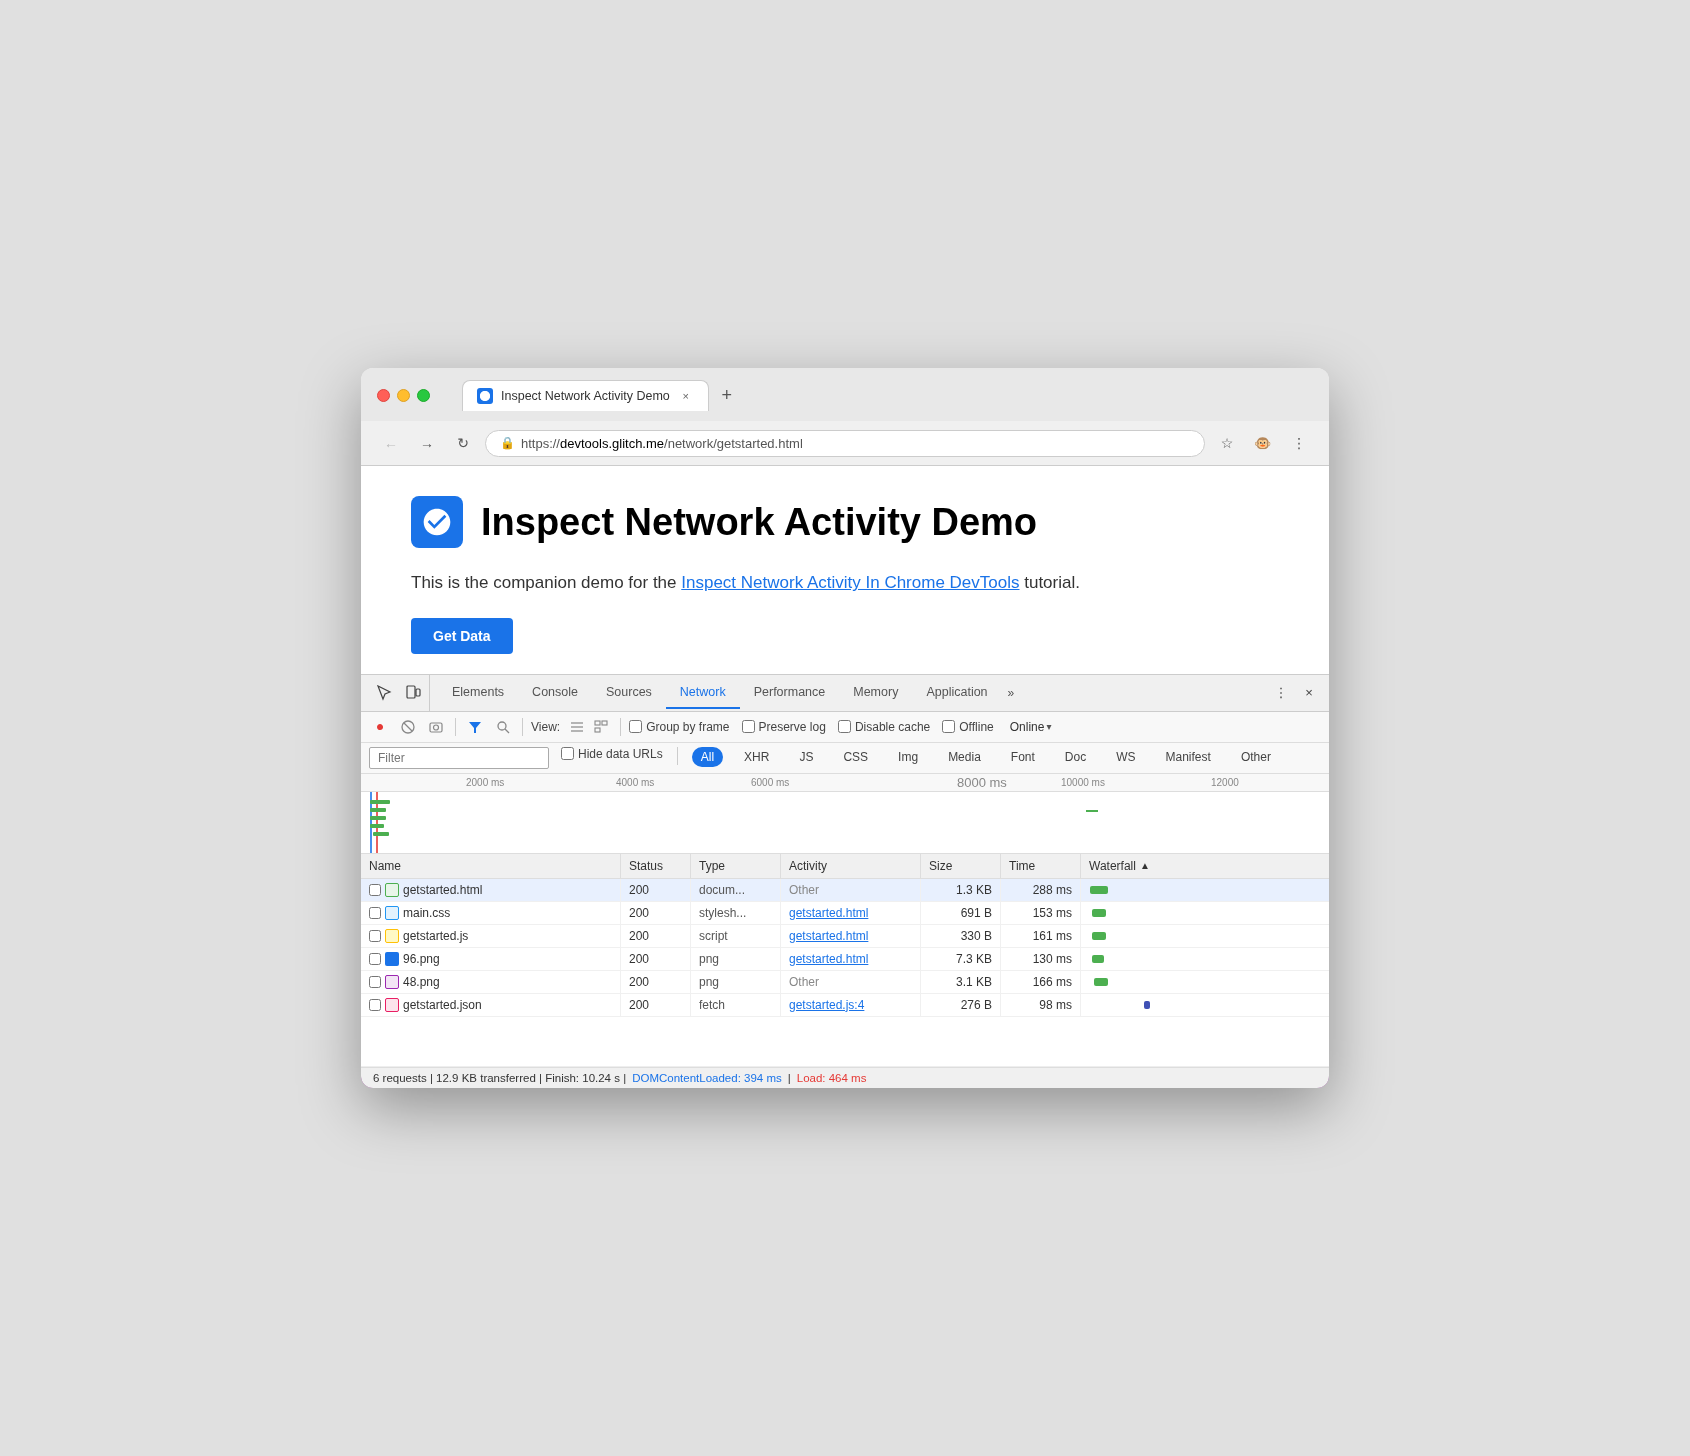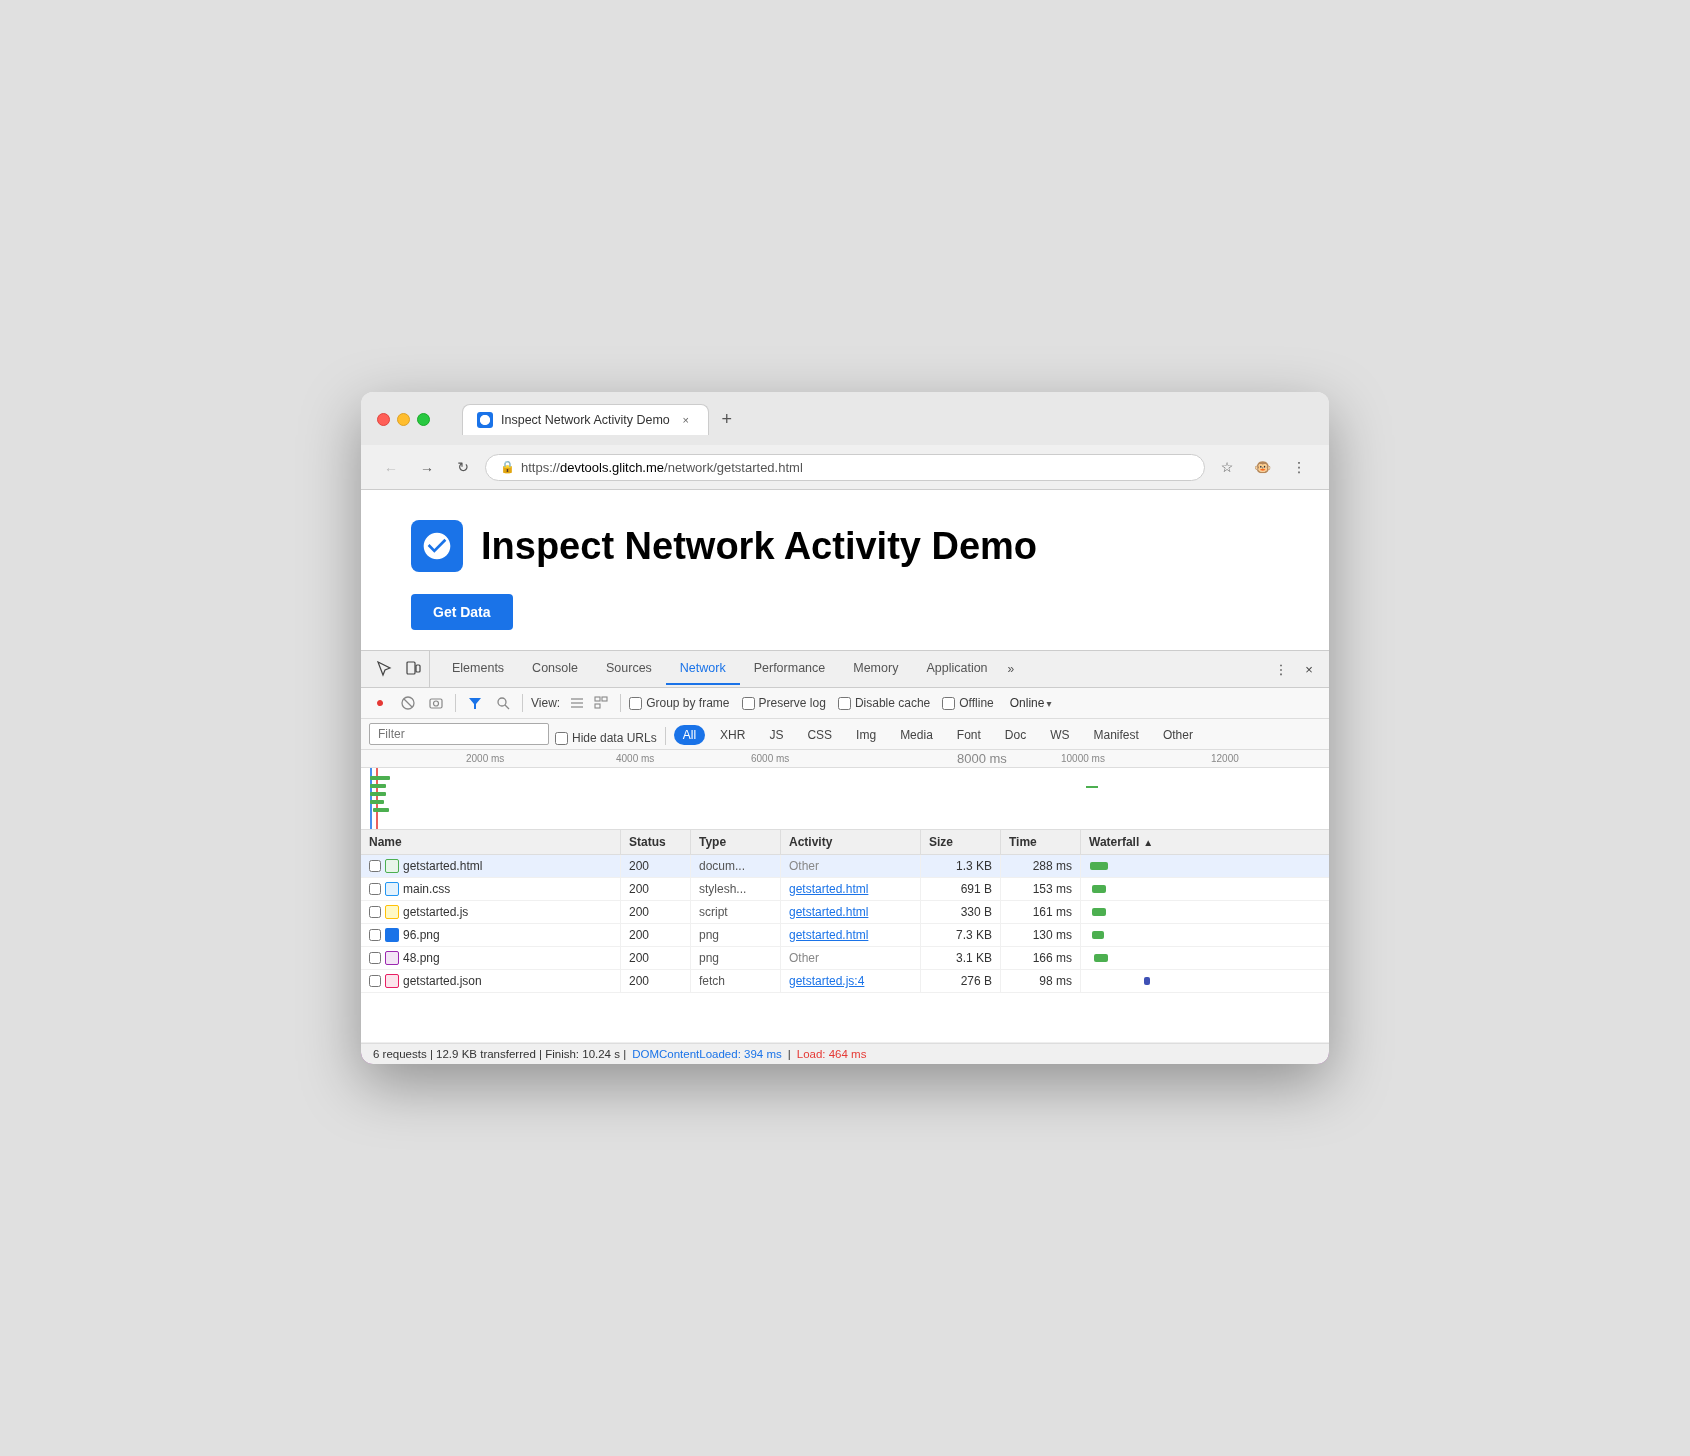--- a/index.html
+++ b/index.html
@@ -281,22 +281,22 @@
     .nt-icon-btn.record { color: #e53935; }
     .nt-icon-btn.filter { color: #1a73e8; }
     .nt-divider { width: 1px; height: 18px; background: #ccc; margin: 0 2px; }
     .nt-label { font-size: 12px; color: #444; }
     .nt-view-btns { display: flex; gap: 2px; }
     .nt-checkbox-group { display: flex; align-items: center; gap: 12px; }
     .nt-checkbox-item { display: flex; align-items: center; gap: 4px; font-size: 12px; color: #444; }
     
     .filter-bar {
       display: flex;
-      align-items: flex-end;
-      gap: 6px;
+      align-items: flex-start;
+      gap: 12px;
       padding: 4px 8px;
       border-bottom: 1px solid #ddd;
       background: #f8f8f8;
     }
     .filter-input {
       border: 1px solid #aaa;
       border-radius: 2px;
       padding: 3px 8px;
       font-size: 12px;
       width: 180px;
@@ -336,21 +336,20 @@
       border-bottom: 1px solid #ddd;
       font-size: 12px;
       font-weight: 500;
       color: #333;
     }
     .th-cell {
       padding: 5px 8px;
       border-right: 1px solid #ddd;
       white-space: nowrap;
       overflow: hidden;
-      font-weight: bold;
     }
     .th-cell:last-child { border-right: none; display: flex; align-items: center; gap: 4px; }
     .table-row {
       display: grid;
       grid-template-columns: 260px 70px 90px 140px 80px 80px 1fr;
       border-bottom: 1px solid #f0f0f0;
       font-size: 12px;
       cursor: pointer;
     }
     .table-row.selected { background: #e8f0fe; }
@@ -442,20 +441,23 @@
 
   <div class="page-content">
     <div class="page-header">
       <div class="page-icon">
         <svg viewBox="0 0 24 24">
             <path d="M12 2C6.48 2 2 6.48 2 12s4.48 10 10 10 10-4.48 10-10S17.52 2 12 2zm-2 15l-5-5 1.41-1.41L10 14.17l7.59-7.59L19 8l-9 9z"></path>
           </svg>
       </div>
       <h1 class="page-title">Inspect Network Activity Demo</h1>
     </div>
+    <p class="page-description">
+      <span>This is the companion demo for the </span><a href="#">Inspect Network Activity In Chrome DevTools</a><span> tutorial.</span>
+    </p>
     <button class="get-data-btn">Get Data</button>
   </div>
 
   <div class="devtools-panel">
 
     <div class="devtools-tabs">
       <div class="devtools-toolbar-icons">
         <div class="dt-icon-btn">
           <svg width="16" height="16" viewBox="0 0 16 16">
               <path d="M1 1l5 13 2-5 5-2z" fill="none" stroke="#444" stroke-width="1.2"></path>

